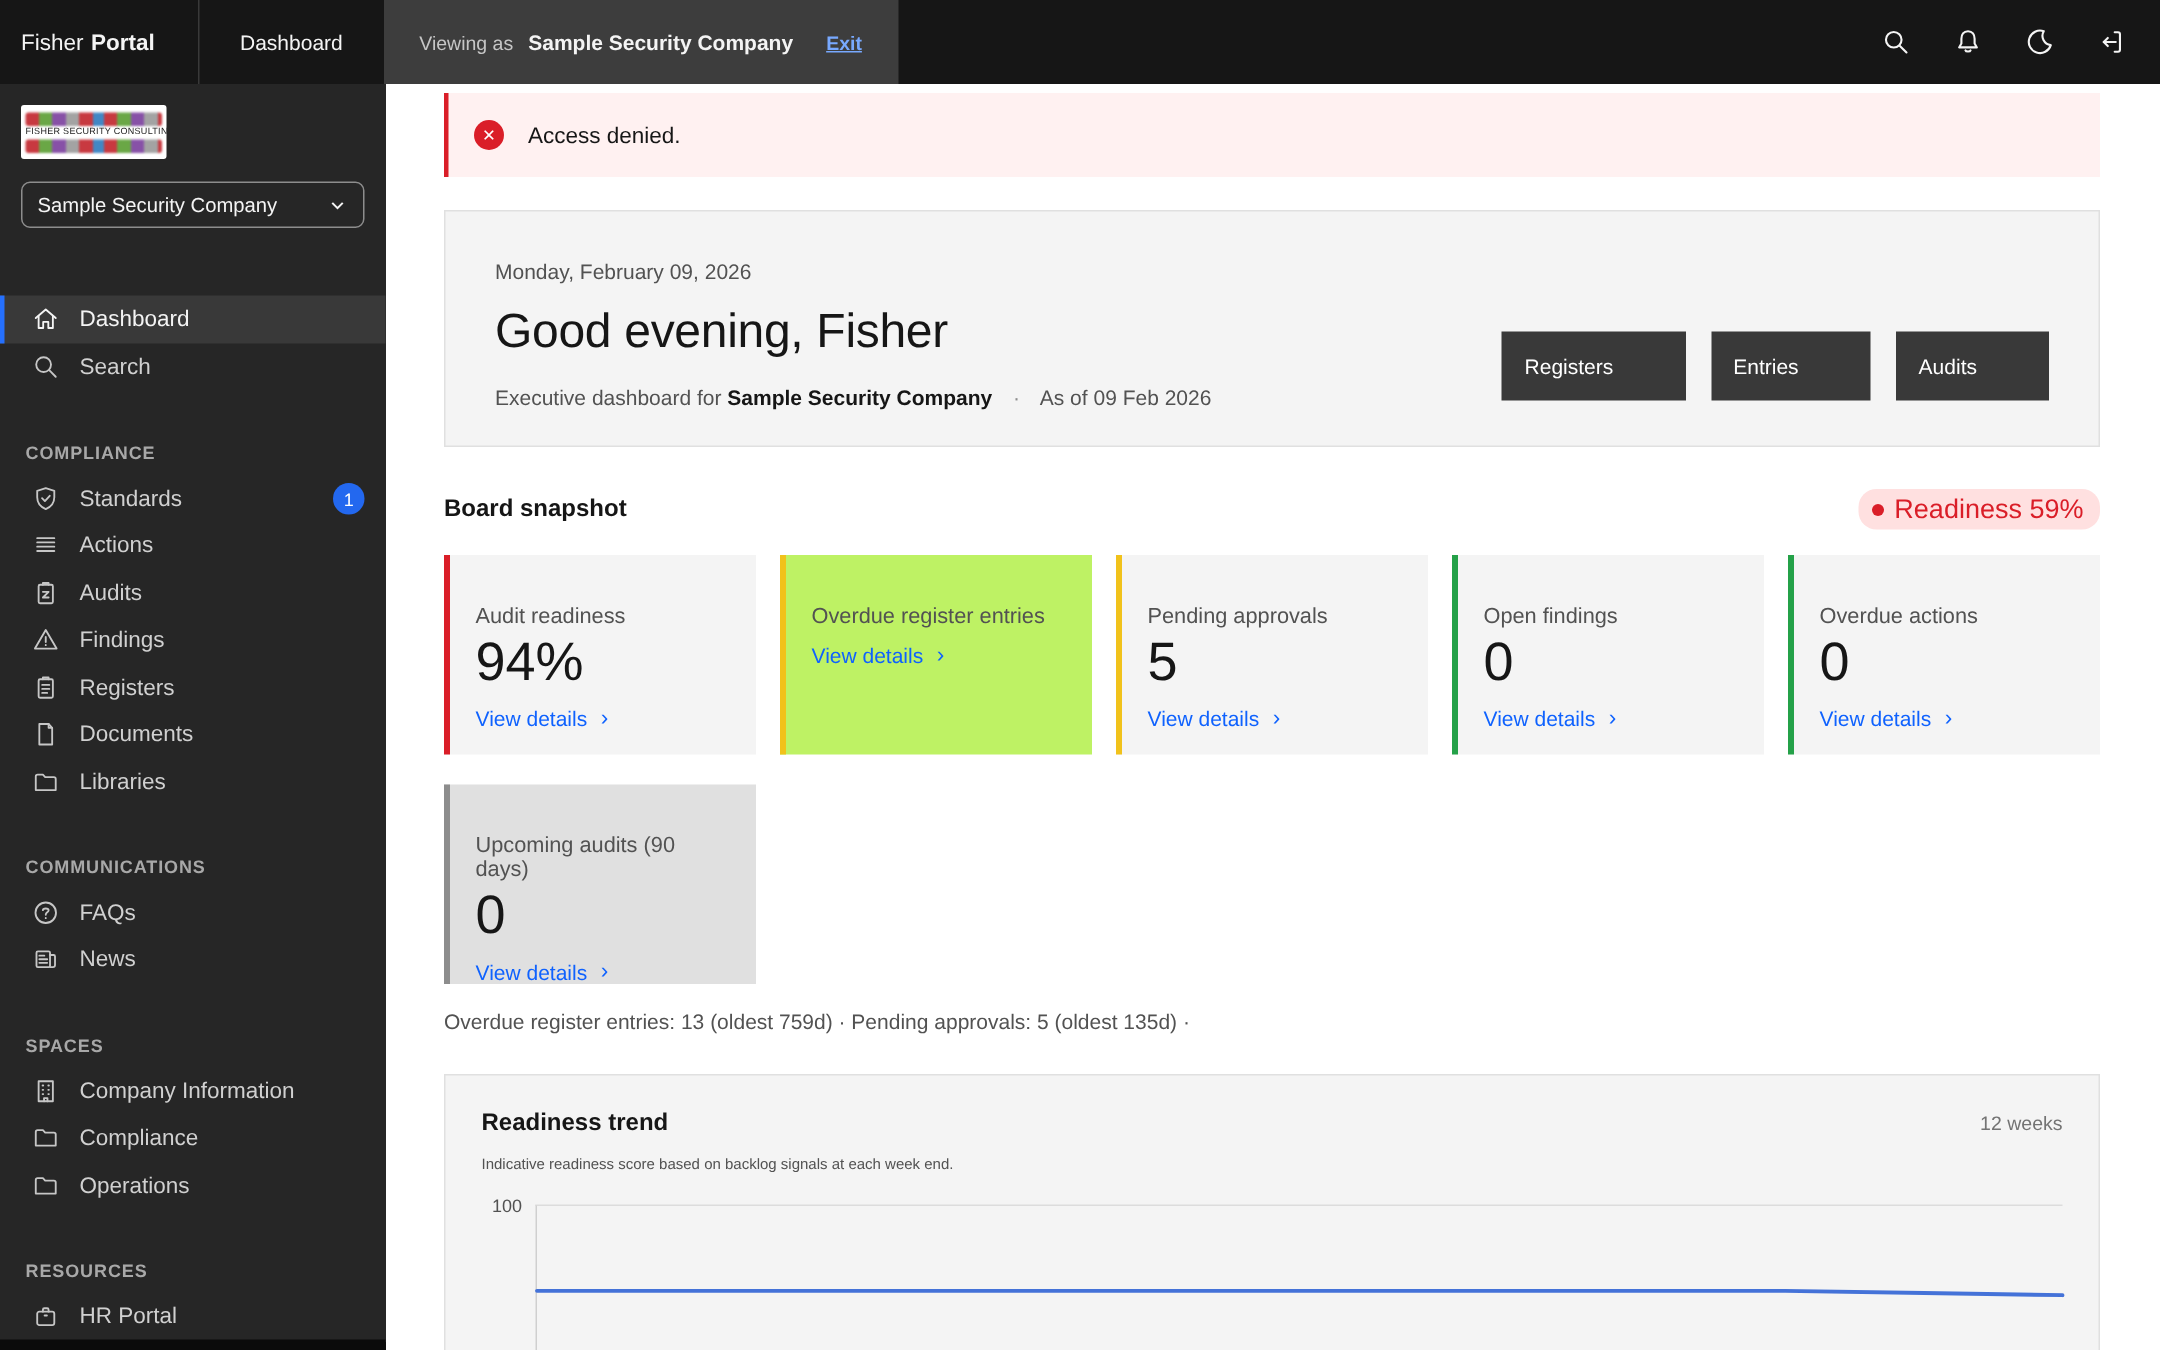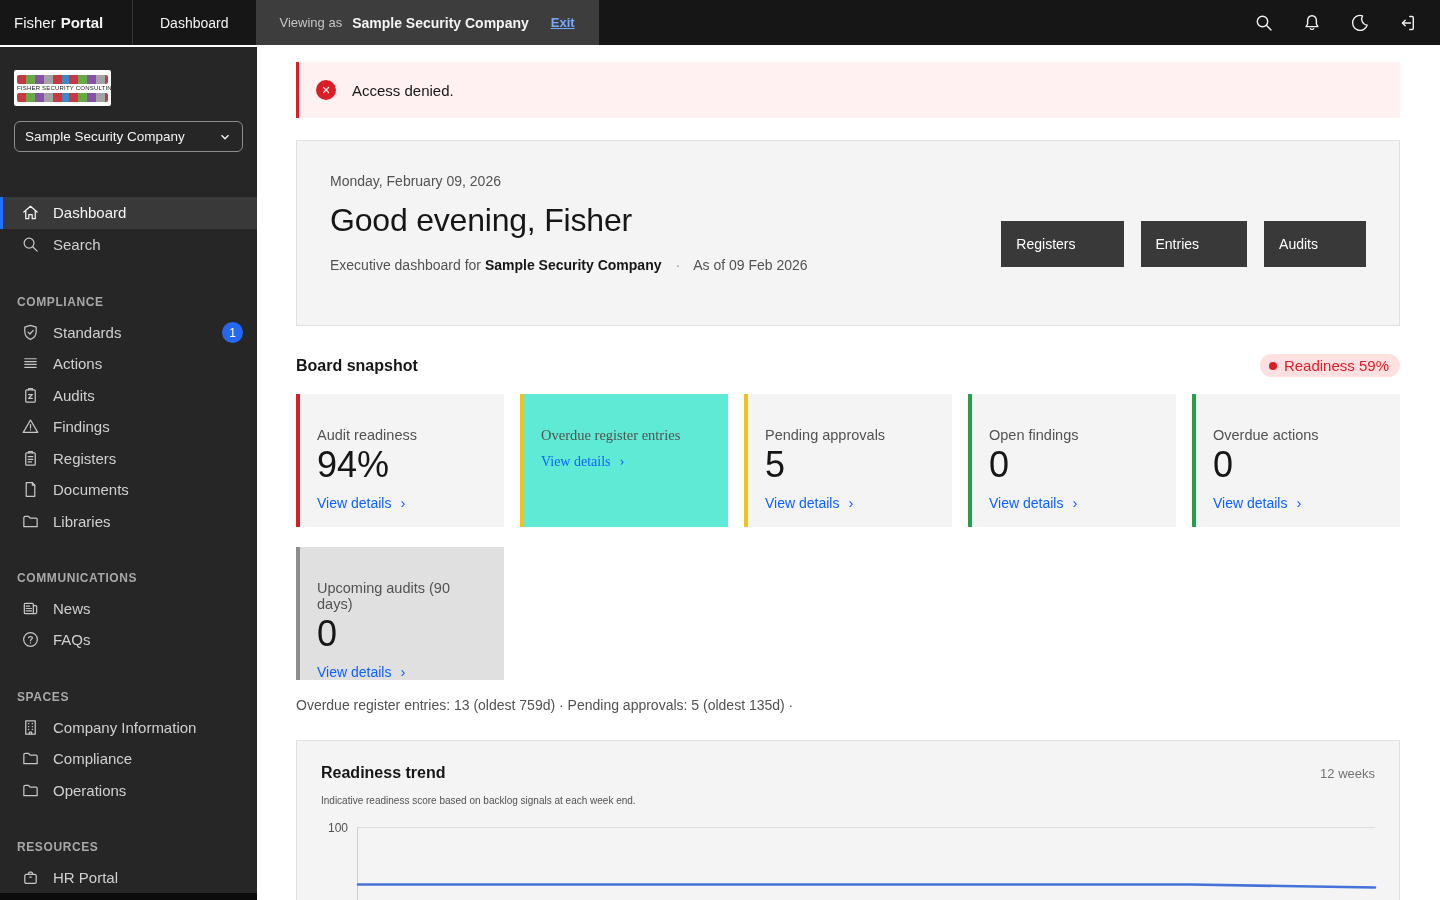--- a/index.html
+++ b/index.html
@@ -1,20 +1,20 @@
 <!DOCTYPE html>
 <html><head>
 <meta charset="utf-8">
 <style>
   * { margin:0; padding:0; box-sizing:border-box; }
   html,body { width:1440px; height:900px; overflow:hidden; background:#fff;
     font-family:"Liberation Sans","DejaVu Sans",sans-serif; color:#161616; }
 
   
-  .topbar { position:fixed; top:0; left:0; right:0; height:45px; background:#161616;
+  .topbar { position:fixed; top:0; left:0; right:0; height:56px; background:#161616;
     display:flex; align-items:stretch; z-index:30; }
   .brand { display:flex; align-items:center; padding:0 24px 0 14px; width:133px;
     border-right:1px solid #393939; color:#f4f4f4; font-size:15px; white-space:nowrap; }
   .brand b { margin-left:5px; }
   .topnav-item { display:flex; align-items:center; padding:0 27px; color:#f4f4f4; font-size:14px; cursor:pointer; }
   .viewing { display:flex; align-items:center; background:#3d3d3d; padding:0 24px; gap:10px; }
   .viewing .vlabel { color:#c6c6c6; font-size:13px; }
   .viewing .vcompany { color:#f4f4f4; font-size:14px; font-weight:bold; }
   .viewing .vexit { color:#78a9ff; font-size:13px; font-weight:bold; text-decoration:underline; margin-left:12px; cursor:pointer; }
   .topbar-right { margin-left:auto; display:flex; align-items:center; padding-right:8px; }
@@ -49,35 +49,35 @@
 
   
   .main { position:absolute; top:47px; left:257px; width:1183px; padding:0 40px 0 39px; background:#fff; }
 
   .alert { margin-top:15px; height:56px; background:#fff1f1; border-left:3px solid #da1e28;
     display:flex; align-items:center; padding-left:17px; }
   .alert-icon { width:20px; height:20px; border-radius:50%; background:#da1e28; color:#fff;
     display:flex; align-items:center; justify-content:center; font-size:11px; font-weight:bold; }
   .alert-text { margin-left:16px; font-size:15px; color:#161616; }
 
-  .greeting { margin-top:22px; background:#f4f4f4; border:1px solid #e0e0e0; height:186px;
+  .greeting { margin-top:22px; background:#f4f4f4; border:1px solid #e0e0e0; height:158px;
     display:flex; padding:32px 33px 0 33px; }
   .g-date { font-size:14px; color:#525252; }
   .g-title { margin-top:13px; font-size:32px; font-weight:300; color:#161616; letter-spacing:-.2px; }
   .g-sub { margin-top:18px; font-size:14px; color:#525252; }
   .g-sub b { color:#161616; }
   .g-sub .dot { margin:0 10px; color:#8d8d8d; }
   .g-actions { margin-left:auto; display:flex; gap:17px; align-items:flex-start; padding-top:48px; }
   .dark-btn { height:46px; background:#393939; color:#fff; border:none; font-size:14px;
     font-family:inherit; text-align:left; padding:0 48px 0 15px; cursor:pointer; white-space:nowrap; }
 
   .snap-head { margin-top:28px; display:flex; align-items:center; }
   .snap-title { font-size:16px; font-weight:bold; }
   .pill { margin-left:auto; display:flex; align-items:center; gap:7px; background:#ffe0e0;
-    border-radius:12px; padding:3px 11px 3px 9px; font-size:15px; color:#da1e28; }
+    border-radius:12px; padding:3px 11px 3px 9px; font-size:18px; color:#da1e28; }
   .pill-dot { width:8px; height:8px; border-radius:50%; background:#da1e28; }
 
   .kpi-grid { margin-top:17px; display:grid; grid-template-columns:repeat(5,1fr); gap:20px 16px; }
   .kpi { height:133px; background:#f4f4f4; border-left:4px solid #8d8d8d; padding:33px 16px 0 17px; cursor:default; }
   .kpi-title { font-size:14.5px; color:#525252; }
   .kpi-value { margin-top:2px; font-size:36px; font-weight:300; color:#161616; line-height:40px; }
   .kpi-link { margin-top:9px; display:inline-flex; align-items:center; gap:9px; font-size:14px; color:#0f62fe; cursor:pointer; }
   .kpi-link .chev { font-size:15px; }
 
   .summary { margin-top:17px; font-size:14px; color:#525252; }
@@ -222,35 +222,35 @@
   <div class="nav-item">
     <svg viewBox="0 0 20 20">
       <path d="M3 15.5 V6 C3 5.2 3.5 4.7 4.3 4.7 H8 L9.6 6.4 H15.7 C16.5 6.4 17 6.9 17 7.7 V15.5 Z"></path>
     </svg>
     <span class="lbl">Libraries</span>
   </div>
 
   <div class="section-title">COMMUNICATIONS</div>
   <div class="nav-item">
     <svg viewBox="0 0 20 20">
+      <circle cx="10" cy="10" r="7.2"></circle>
+      <path d="M8 8.2 C8 6.6 12 6.6 12 8.2 C12 9.8 10 9.6 10 11.4"></path>
+      <line x1="10" y1="13.6" x2="10" y2="13.8"></line>
+    </svg>
+    <span class="lbl">FAQs</span>
+  </div>
+  <div class="nav-item">
+    <svg viewBox="0 0 20 20">
       <rect x="3.5" y="4.5" width="9.5" height="11" rx="1"></rect>
       <path d="M13 7 H15.5 C16.1 7 16.5 7.4 16.5 8 V14 C16.5 15 16 15.5 15 15.5 H13"></path>
       <line x1="5.5" y1="7.5" x2="9" y2="7.5"></line>
         <line x1="5.5" y1="10" x2="11" y2="10"></line>
         <line x1="5.5" y1="12.5" x2="11" y2="12.5"></line>
     </svg>
     <span class="lbl">News</span>
-  </div>
-  <div class="nav-item">
-    <svg viewBox="0 0 20 20">
-      <circle cx="10" cy="10" r="7.2"></circle>
-      <path d="M8 8.2 C8 6.6 12 6.6 12 8.2 C12 9.8 10 9.6 10 11.4"></path>
-      <line x1="10" y1="13.6" x2="10" y2="13.8"></line>
-    </svg>
-    <span class="lbl">FAQs</span>
   </div>
 
   <div class="section-title">SPACES</div>
   <div class="nav-item">
     <svg viewBox="0 0 20 20">
       <rect x="5" y="3" width="10" height="14"></rect>
       <line x1="7.8" y1="6" x2="8.2" y2="6"></line>
         <line x1="11.8" y1="6" x2="12.2" y2="6"></line>
       <line x1="7.8" y1="9" x2="8.2" y2="9"></line>
         <line x1="11.8" y1="9" x2="12.2" y2="9"></line>
@@ -321,21 +321,21 @@
 
   <div class="kpi-grid">
     <div class="kpi" style="border-left-color: rgb(218, 30, 40); background: rgb(244, 244, 244);">
       <div class="kpi-title">Audit readiness</div>
       <div class="kpi-value">94%</div>
       <span class="kpi-link">
         <span>View details</span>
         <span class="chev">›</span>
       </span>
     </div>
-    <div class="kpi" style="border-left-color: rgb(241, 194, 27); background: #5eead4; font-family: Liberation Serif, serif;">
+    <div class="kpi" style="border-left-color: rgb(241, 194, 27); background: #bef264;">
       <div class="kpi-title">Overdue register entries</div>
       <span class="kpi-link">
         <span>View details</span>
         <span class="chev">›</span>
       </span>
     </div>
     <div class="kpi" style="border-left-color: rgb(241, 194, 27); background: rgb(244, 244, 244);">
       <div class="kpi-title">Pending approvals</div>
       <div class="kpi-value">5</div>
       <span class="kpi-link">

